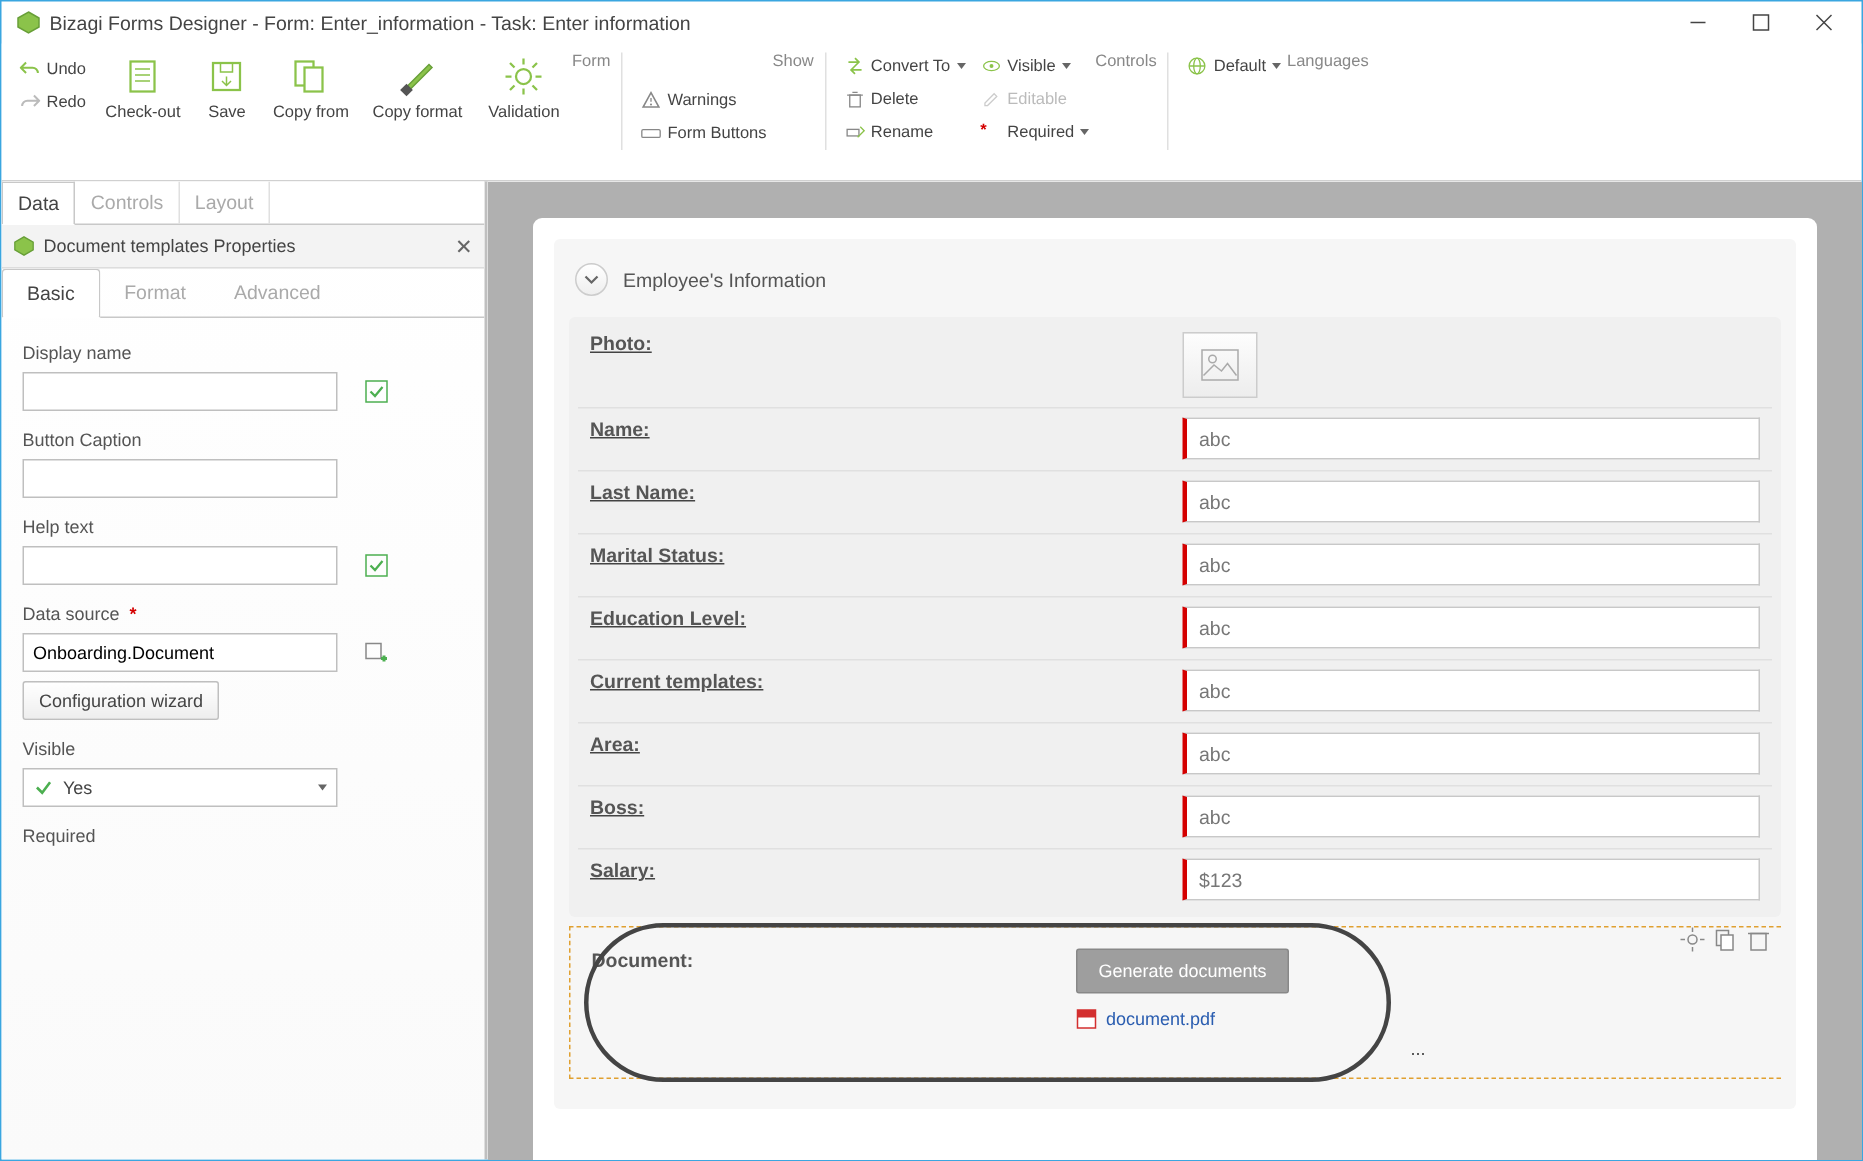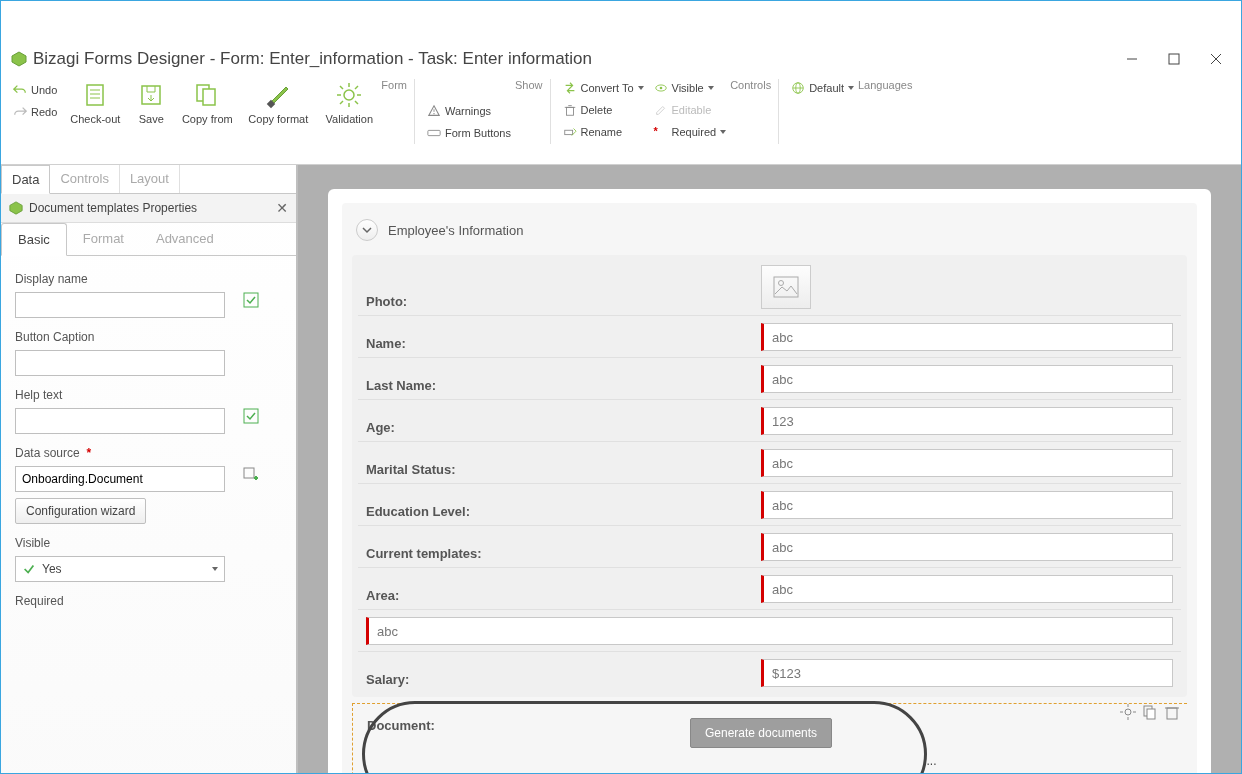--- a/index.html
+++ b/index.html
@@ -1,19 +1,19 @@
 <!DOCTYPE html>
 <html><head>
 <meta charset="utf-8">
 <style>
   * { box-sizing: border-box; margin: 0; padding: 0; }
   body { font-family: "Segoe UI", Arial, sans-serif; font-size: 12px; color: #444; background: #fff; width: 1242px; height: 774px; overflow: hidden; border: 1px solid #3aa6e0; }
   
   
-  .titlebar { height: 28px; display: flex; align-items: center; padding: 0 4px; color: #444; font-size: 17px; margin-top: 44px; }
+  .titlebar { height: 28px; display: flex; align-items: center; padding: 0 4px; color: #444; font-size: 13px; }
   .titlebar .app-icon { width: 16px; height: 16px; margin: 0 6px; }
   .titlebar .win-controls { margin-left: auto; display: flex; gap: 0; }
   .titlebar .win-controls div { width: 42px; height: 26px; display: flex; align-items: center; justify-content: center; cursor: pointer; }
   
   
   .ribbon { height: 92px; border-bottom: 1px solid #d0d0d0; display: flex; background: #fff; }
   .ribbon-group { padding: 4px 8px 2px; display: flex; flex-direction: row; position: relative; }
   .ribbon-group:not(:last-child):after { content: ""; position: absolute; right: 0; top: 6px; bottom: 20px; width: 1px; background: #e0e0e0; }
   .ribbon-group .g-body { flex: 1; display: flex; gap: 2px; }
   .ribbon-group .g-label { text-align: center; color: #888; font-size: 11px; padding: 2px 0; }
@@ -22,46 +22,46 @@
   .ribbon-btn-lg .r-icon { width: 28px; height: 28px; margin-bottom: 4px; }
   .ribbon-btn-lg .r-label { font-size: 11px; text-align: center; line-height: 1.2; }
   .ribbon-btn-sm { display: flex; align-items: center; padding: 2px 4px; cursor: pointer; font-size: 11px; height: 22px; }
   .ribbon-btn-sm .r-icon { width: 14px; height: 14px; margin-right: 4px; flex-shrink: 0; }
   .caret { display: inline-block; width: 0; height: 0; border-left: 3px solid transparent; border-right: 3px solid transparent; border-top: 4px solid #666; margin-left: 4px; vertical-align: middle; }
   
   
   .main { display: flex; height: calc(100% - 120px); }
   
   
-  .left-panel { width: 297px; border-right: 2px solid #bfbfbf; background: linear-gradient(#fff, #fafafa); display: flex; flex-direction: column; overflow-y:auto; }
+  .left-panel { width: 324px; border-right: 2px solid #bfbfbf; background: linear-gradient(#fff, #fafafa); display: flex; flex-direction: column; overflow-y:auto; }
   .lp-tabs { display: flex; border-bottom: 1px solid #c8c8c8; background:#fff; }
   .lp-tab { padding: 6px 10px; font-size: 13px; cursor: pointer; color: #aaa; border-right:1px solid #e0e0e0;}
   .lp-tab.active { color: #444; background: #fff; border: 1px solid #c8c8c8; border-bottom-color:#fff; margin-bottom:-1px; }
   .lp-header { display: flex; align-items: center; padding: 6px 8px; background: #f3f3f3; border-bottom: 1px solid #ddd; }
   .lp-header .icon { width: 14px; height: 14px; margin-right: 6px; }
   .lp-header .close { margin-left: auto; cursor: pointer; font-size:14px; color:#666;}
   .prop-tabs { display: flex; border-bottom: 1px solid #c8c8c8; }
   .prop-tab { padding: 8px 16px; font-size: 13px; cursor: pointer; color: #aaa; }
   .prop-tab.active { color: #444; background: #fff; border: 1px solid #c8c8c8; border-bottom:1px solid #fff; margin-bottom:-1px; border-top-left-radius:3px; border-top-right-radius:3px;}
   .props-body { padding: 10px 14px; display:flex; flex-direction:column; gap:6px;}
   .prop-label { font-size: 12px; color:#555; margin-top:6px;}
   .prop-input { width: 210px; height: 26px; border: 1px solid #bfbfbf; background: #fff; padding: 2px 6px; font-size:12px;}
-  .prop-row { display: flex; align-items: flex-start; gap: 18px; }
+  .prop-row { display: flex; align-items: center; gap: 18px; }
   .side-icon { width:16px; height:16px;}
   .config-btn { padding:5px 10px; border:1px solid #bfbfbf; background:linear-gradient(#fff,#eee); font-size:12px; cursor:pointer; width:fit-content; border-radius:2px;}
   .combo { width: 210px; height: 26px; border: 1px solid #bfbfbf; background:#fff; display:flex; align-items:center; padding:0 6px; justify-content:space-between; cursor:pointer;}
   
   
   .canvas-wrap { flex:1; background:#b0b0b0; padding:24px 30px; overflow:auto;}
   .form-surface { background:#fff; border-radius: 6px; min-height: 640px; padding: 14px;}
   .form-inner { background:#f6f6f6; border-radius:4px; padding:10px 10px 20px;}
   .section-header { display:flex; align-items:center; gap:10px; padding:6px 4px 14px;}
   .chev { width:22px; height:22px; border-radius:11px; border:1px solid #ccc; background:linear-gradient(#fff,#eee); display:flex; align-items:center; justify-content:center; cursor:pointer;}
   .fields { background:#f0f0f0; padding:4px 6px; border-radius:4px;}
-  .field-row { display:flex; align-items:flex-end; border-top:1px solid #e0e0e0; padding: 6px 8px; min-height:42px;}
+  .field-row { display:flex; align-items:flex-start; border-top:1px solid #e0e0e0; padding: 6px 8px; min-height:42px;text-decoration:underline;}
   .field-row:first-child{border-top:none;}
   .field-row .fld-label { width: 395px; font-weight:bold; color:#555; font-size:13px;}
   .field-row .fld-ctrl { flex:1; }
   .fld-text { width: 100%; height:28px; border:1px solid #c8c8c8; border-left:3px solid #d40000; background:#fff; padding:0 8px; font-size:13px; color:#777;}
   .photo-box { width:50px; height:44px; border:1px solid #ccc; background:linear-gradient(#fdfdfd,#ededed); display:flex; align-items:center; justify-content:center;}
   .doc-zone { margin-top:6px; position:relative;}
   .doc-outer { border:1px dashed #e0a030; border-right:none; height:102px; }
   .doc-rounded { position:absolute; left:10px; right:260px; top:-2px; bottom:-2px; border:3px solid #444; border-radius:55px; pointer-events:none;}
   .doc-inner { display:flex; align-items:flex-start; padding:14px 14px;}
   .gen-btn { display:inline-block; padding:7px 14px; background:#9e9e9e; color:#fff; font-size:12px; border-radius:2px; border:1px solid #888; cursor:pointer;}
@@ -402,40 +402,37 @@
             </div>
             <div class="field-row">
               <div class="fld-label">Name:</div>
               <div class="fld-ctrl"><input class="fld-text" value="abc" style=""></div>
             </div>
             <div class="field-row">
               <div class="fld-label">Last Name:</div>
               <div class="fld-ctrl"><input class="fld-text" value="abc" style=""></div>
             </div>
             <div class="field-row">
-              <div class="fld-label">Age:</div>
-              <div class="fld-ctrl"><input class="fld-text" value="123" style=""></div>
-            </div>
-            <div class="field-row">
               <div class="fld-label">Marital Status:</div>
               <div class="fld-ctrl"><input class="fld-text" value="abc" style=""></div>
             </div>
             <div class="field-row">
               <div class="fld-label">Education Level:</div>
               <div class="fld-ctrl"><input class="fld-text" value="abc" style=""></div>
             </div>
             <div class="field-row">
               <div class="fld-label">Current templates:</div>
               <div class="fld-ctrl"><input class="fld-text" value="abc" style=""></div>
             </div>
             <div class="field-row">
               <div class="fld-label">Area:</div>
               <div class="fld-ctrl"><input class="fld-text" value="abc" style=""></div>
             </div>
             <div class="field-row">
+              <div class="fld-label">Boss:</div>
               <div class="fld-ctrl"><input class="fld-text" value="abc" style=""></div>
             </div>
             <div class="field-row">
               <div class="fld-label">Salary:</div>
               <div class="fld-ctrl"><input class="fld-text" value="$123" style=""></div>
             </div>
           </div>
 
         <div class="doc-zone">
           <div class="gear-row">
@@ -461,20 +458,29 @@
                   <rect x="4" y="5" width="10" height="11" fill="none" stroke="#888"></rect>
                   <line x1="2" y1="5" x2="16" y2="5" stroke="#888"></line>
                 </svg>
               </span>
           </div>
           <div class="doc-outer">
             <div class="doc-inner">
               <div class="fld-label" style="width:323px;font-weight:bold;color:#555;font-size:13px;">Document:</div>
               <div style="flex:1;">
                 <span class="gen-btn">Generate documents</span>
+                <div class="pdf-row">
+                  <span class="pdf-icon">
+                      <svg viewBox="0 0 14 14">
+                        <rect x="1" y="1" width="12" height="12" fill="#fff" stroke="#d32f2f"></rect>
+                        <rect x="1" y="1" width="12" height="5" fill="#d32f2f"></rect>
+                      </svg>
+                    </span>
+                  <span class="pdf-link">document.pdf</span>
+                </div>
                 <div class="dots">...</div>
               </div>
             </div>
           </div>
           <div class="doc-rounded"></div>
         </div>
 
       </div>
     </div>
   </div>

